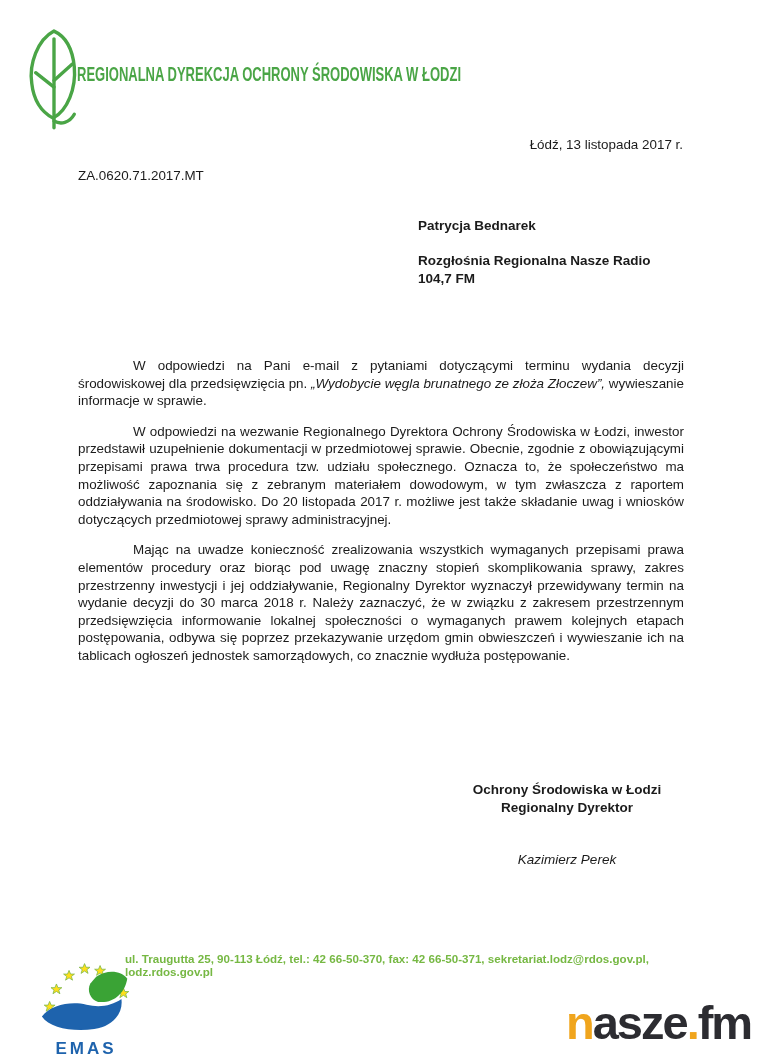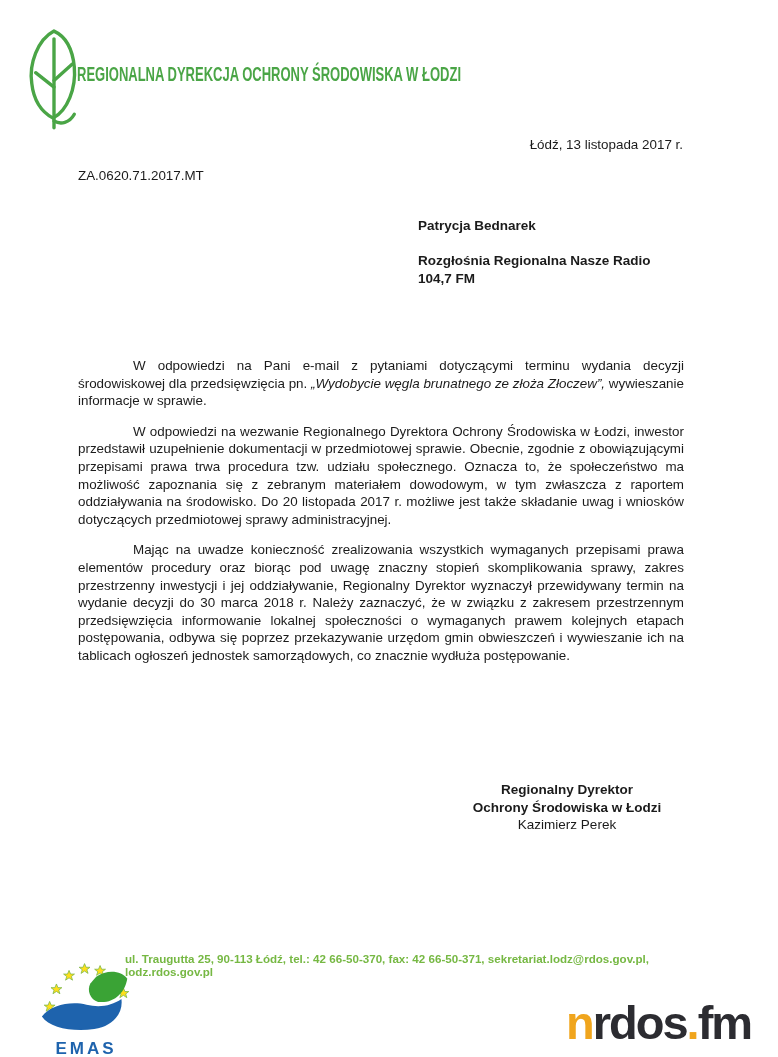--- a/index.html
+++ b/index.html
@@ -40,21 +40,21 @@
     font-size:13.4px;line-height:17.6px;text-align:justify;
   }
   .letter-body p{margin:0 0 13px 0;text-indent:55px;}
   .letter-body em{font-style:italic;}
   
   .signature{
     position:absolute;left:422px;top:781px;width:290px;
     text-align:center;font-size:13.5px;line-height:17.5px;
   }
   .signature .sig-title{font-weight:bold;}
-  .signature .sig-name{}
+  .signature .sig-name{margin-top:35px;font-style:italic;}
   
   .emas-badge{position:absolute;left:36px;top:960px;width:100px;text-align:center;}
   .emas-badge svg{display:block;margin:0 auto;}
   .emas-word{
     font-size:17px;font-weight:bold;color:#1e63ad;
     letter-spacing:3px;margin-top:1px;
   }
   .emas-caption{
     margin-top:10px;font-size:7.6px;line-height:8.4px;
     font-weight:bold;color:#1c4587;
@@ -95,22 +95,22 @@
     <div>104,7 FM</div>
   </div>
 
   <div class="letter-body">
     <p><span>W odpowiedzi na Pani e-mail z pytaniami dotyczącymi terminu wydania decyzji środowiskowej dla przedsięwzięcia pn. </span><em>„Wydobycie węgla brunatnego ze złoża Złoczew”,</em><span> wywieszanie informacje w sprawie.</span></p>
     <p>W odpowiedzi na wezwanie Regionalnego Dyrektora Ochrony Środowiska w Łodzi, inwestor przedstawił uzupełnienie dokumentacji w przedmiotowej sprawie. Obecnie, zgodnie z obowiązującymi przepisami prawa trwa procedura tzw. udziału społecznego. Oznacza to, że społeczeństwo ma możliwość zapoznania się z zebranym materiałem dowodowym, w tym zwłaszcza z raportem oddziaływania na środowisko. Do 20 listopada 2017 r. możliwe jest także składanie uwag i wniosków dotyczących przedmiotowej sprawy administracyjnej.</p>
     <p>Mając na uwadze konieczność zrealizowania wszystkich wymaganych przepisami prawa elementów procedury oraz biorąc pod uwagę znaczny stopień skomplikowania sprawy, zakres przestrzenny inwestycji i jej oddziaływanie, Regionalny Dyrektor wyznaczył przewidywany termin na wydanie decyzji do 30 marca 2018 r. Należy zaznaczyć, że w związku z zakresem przestrzennym przedsięwzięcia informowanie lokalnej społeczności o wymaganych prawem kolejnych etapach postępowania, odbywa się poprzez przekazywanie urzędom gmin obwieszczeń i wywieszanie ich na tablicach ogłoszeń jednostek samorządowych, co znacznie wydłuża postępowanie.</p>
   </div>
 
   <div class="signature">
+    <div class="sig-title">Ochrony Środowiska w Łodzi</div>
     <div class="sig-title">Regionalny Dyrektor</div>
-    <div class="sig-title">Ochrony Środowiska w Łodzi</div>
     <div class="sig-name">Kazimierz Perek</div>
   </div>
 
   <div class="emas-badge">
     <svg width="97" height="78" viewBox="0 0 100 80">
       <defs>
         <path id="star" d="M0,-5.5 L1.6,-1.7 L5.6,-1.7 L2.4,0.8 L3.6,4.6 L0,2.2 L-3.6,4.6 L-2.4,0.8 L-5.6,-1.7 L-1.6,-1.7 Z"></path>
       </defs>
       <g fill="#ffdf1b" stroke="#7ab648" stroke-width="0.8">
         <use href="#star" transform="translate(12,48)"></use>
@@ -131,16 +131,16 @@
       <div>środowiskowego</div>
       <div>PL 2.10-002-65</div>
     </div>
   </div>
 
   <div class="footer-text">
     <div class="footer-address">ul. Traugutta 25, 90-113 Łódź, tel.: 42 66-50-370, fax: 42 66-50-371, sekretariat.lodz@rdos.gov.pl, lodz.rdos.gov.pl</div>
   </div>
 
   <div class="nasze-logo">
-    <span class="nasze-yellow">n</span><span class="nasze-dark">rdos</span><span class="nasze-yellow">.</span><span class="nasze-dark">fm</span>
+    <span class="nasze-yellow">n</span><span class="nasze-dark">asze</span><span class="nasze-yellow">.</span><span class="nasze-dark">fm</span>
   </div>
 
 </div>
 
 </body></html>

